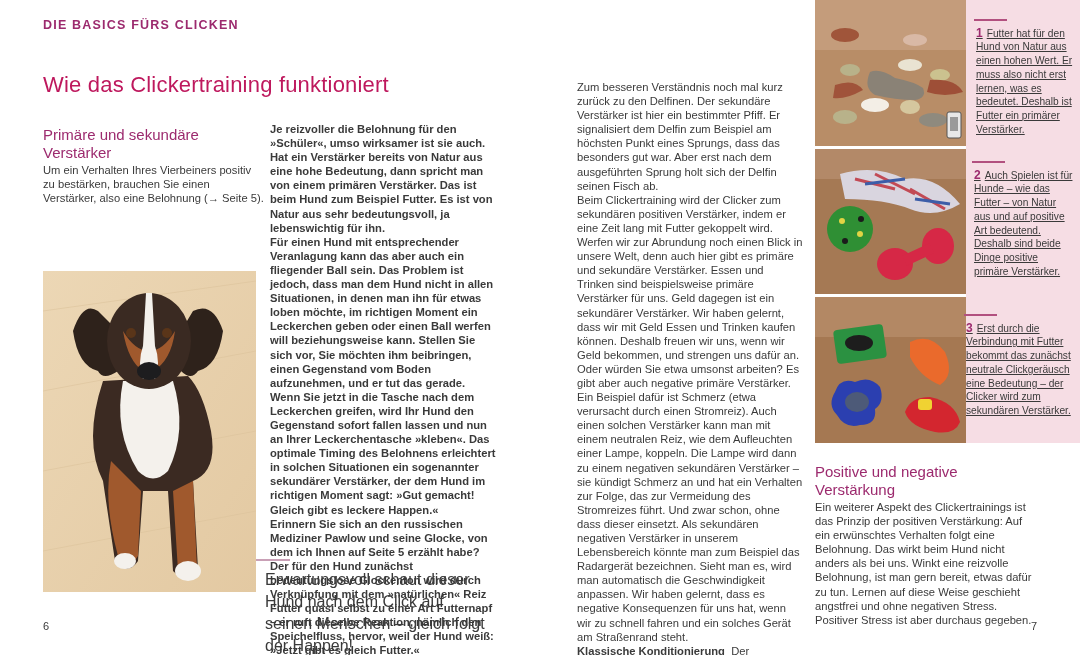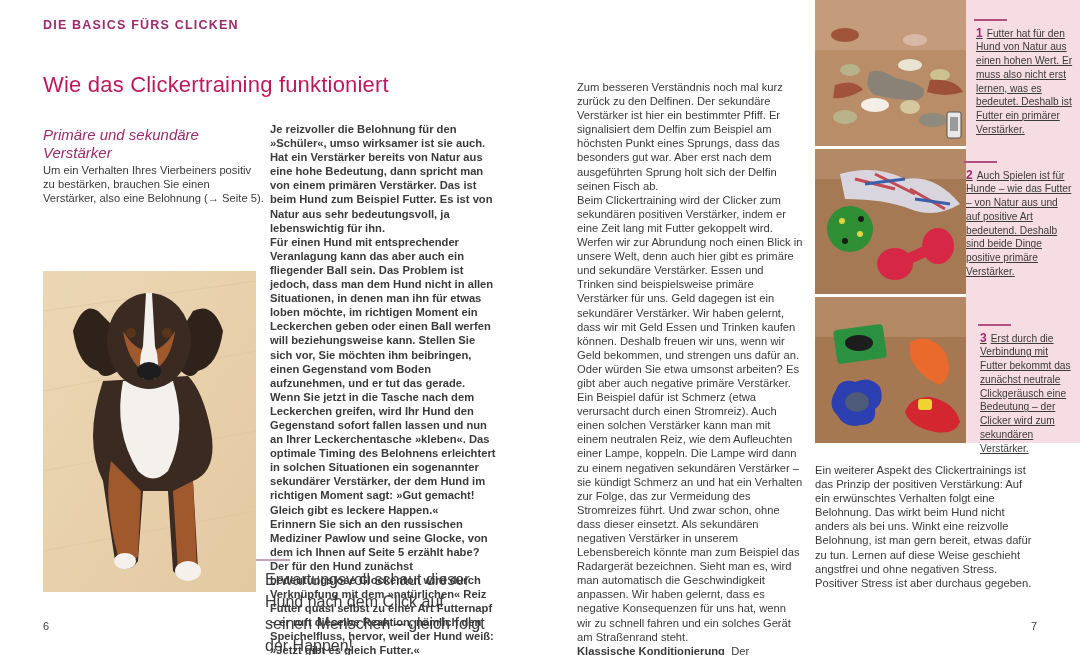--- a/index.html
+++ b/index.html
@@ -22,21 +22,21 @@
   .page-num { font-size:11px; color:#3a3a3a; }
   .divider { position:absolute; left:815px; width:151px; height:3px; background:#ffffff; }
 </style>
 </head>
 <body>
 
 <div class="abs section-label">DIE BASICS FÜRS CLICKEN</div>
 <h1 class="abs title" style="margin:0;">Wie das Clickertraining funktioniert</h1>
 
 <div class="abs col" style="left:43px; top:122px; width:222px;">
-  <div class="subhead" style="font-style:italic;">Primäre und sekundäre Verstärker</div>
+  <div class="subhead" style="">Primäre und sekundäre Verstärker</div>
   <p>Um ein Verhalten Ihres Vierbeiners positiv zu bestärken, brauchen Sie einen Verstärker, also eine Belohnung (→ Seite 5).</p>
 </div>
 
 <div class="photo" style="left:43px; top:271px; width:213px; height:321px;">
   <svg width="213" height="321" viewBox="0 0 213 321">
     <defs>
       <linearGradient id="floor" x1="0" y1="0" x2="1" y2="1">
         <stop offset="0" stop-color="#ecd7b5"></stop>
           <stop offset="1" stop-color="#e3c9a2"></stop>
       </linearGradient>
@@ -137,27 +137,28 @@
     <path d="M90 115 Q95 100 115 100 Q140 105 145 125 Q140 138 120 135 Q95 130 90 115 Z" fill="#d3262f"></path>
     <rect x="103" y="102" width="14" height="11" rx="3" fill="#f0d232"></rect>
   </svg>
 </div>
 
 <div class="sidebar" style="top:0; height:443px;"></div>
 <div class="side-item" style="top:19px; padding:0 6px 0 10px; box-sizing:border-box;">
   <div class="rule"></div>
   <span class="num">1</span><span>Futter hat für den Hund von Natur aus einen hohen Wert. Er muss also nicht erst lernen, was es bedeutet. Deshalb ist Futter ein primärer Verstärker.</span>
 </div>
-<div class="side-item" style="top:161px; padding:0 6px 0 0; box-sizing:border-box;">
+<div class="side-item" style="top:161px; padding:0 6px 0 8px; box-sizing:border-box;">
   <div class="rule"></div>
   <span class="num">2</span><span>Auch Spielen ist für Hunde – wie das Futter – von Natur aus und auf positive Art bedeutend. Deshalb sind beide Dinge positive primäre Verstärker.</span>
 </div>
-<div class="side-item" style="top:324px; padding:0 6px 0 14px; box-sizing:border-box;">
+<div class="side-item" style="top:314px; padding:0 6px 0 0; box-sizing:border-box;">
   <div class="rule"></div>
   <span class="num">3</span><span>Erst durch die Verbindung mit Futter bekommt das zunächst neutrale Clickgeräusch eine Bedeutung – der Clicker wird zum sekundären Verstärker.</span>
 </div>
 
 <div class="abs col" style="left:815px; top:463px; width:225px;">
+  <div class="subhead" style="margin-top:0;">Positive und negative Verstärkung</div>
   <p>Ein weiterer Aspekt des Clickertrainings ist das Prinzip der positiven Verstärkung: Auf ein erwünschtes Verhalten folgt eine Belohnung. Das wirkt beim Hund nicht anders als bei uns. Winkt eine reizvolle Belohnung, ist man gern bereit, etwas dafür zu tun. Lernen auf diese Weise geschieht angstfrei und ohne negativen Stress. Positiver Stress ist aber durchaus gegeben.</p>
 </div>
 
 <div class="abs page-num" style="left:43px; top:620px;">6</div>
 <div class="abs page-num" style="left:1031px; top:620px;">7</div>
 
 </body></html>

